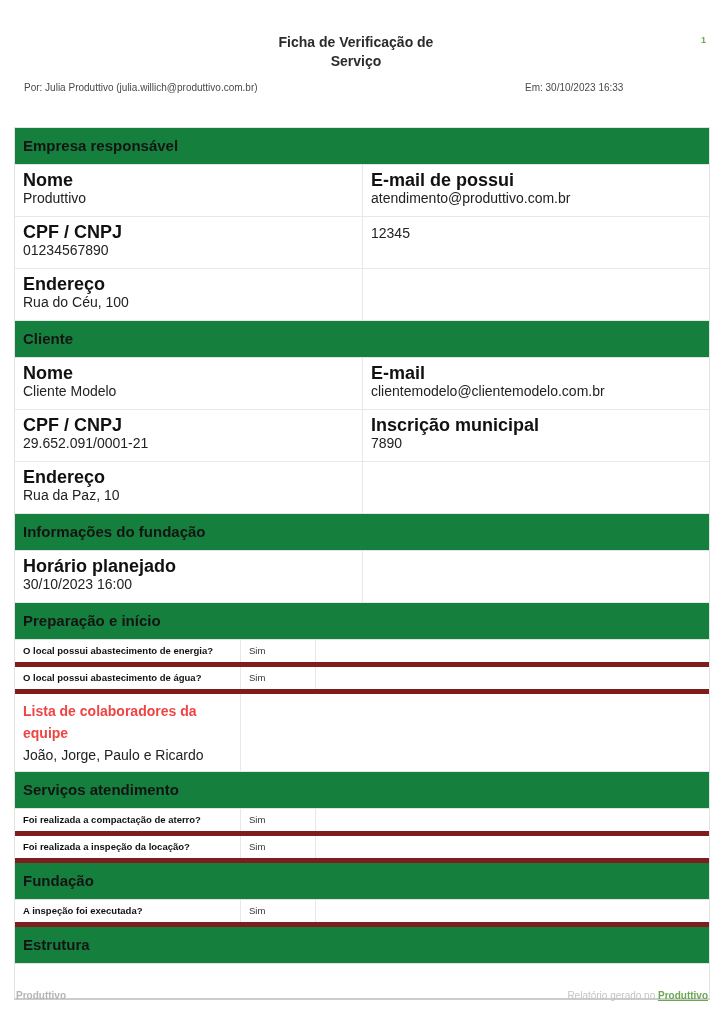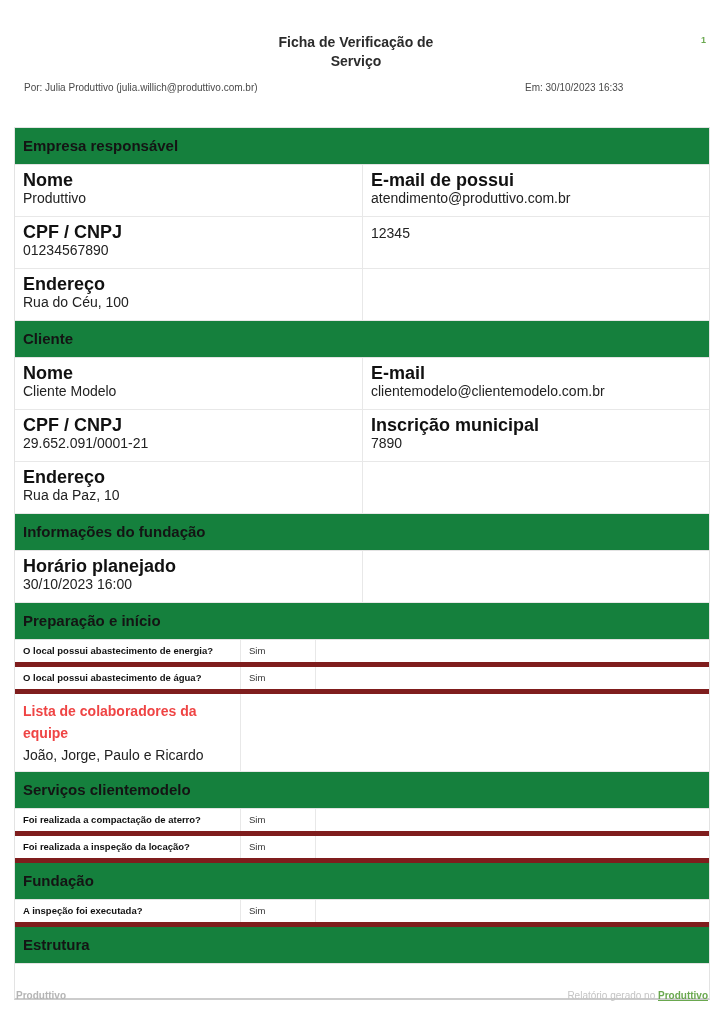--- a/index.html
+++ b/index.html
@@ -150,21 +150,21 @@
   </div>
   <div class="team-row">
     <div class="team-cell">
       <div class="team-label">Lista de colaboradores da equipe</div>
       <div class="team-value">João, Jorge, Paulo e Ricardo</div>
     </div>
     <div class="team-cell empty"></div>
   </div>
 
   <div class="band">
-    <h2>Serviços clientemodelo</h2>
+    <h2>Serviços atendimento</h2>
   </div>
   <div class="q-row">
     <div class="q-cell q">Foi realizada a compactação de aterro?</div>
     <div class="q-cell a">Sim</div>
     <div class="q-cell x"></div>
   </div>
   <div class="q-row">
     <div class="q-cell q">Foi realizada a inspeção da locação?</div>
     <div class="q-cell a">Sim</div>
     <div class="q-cell x"></div>

